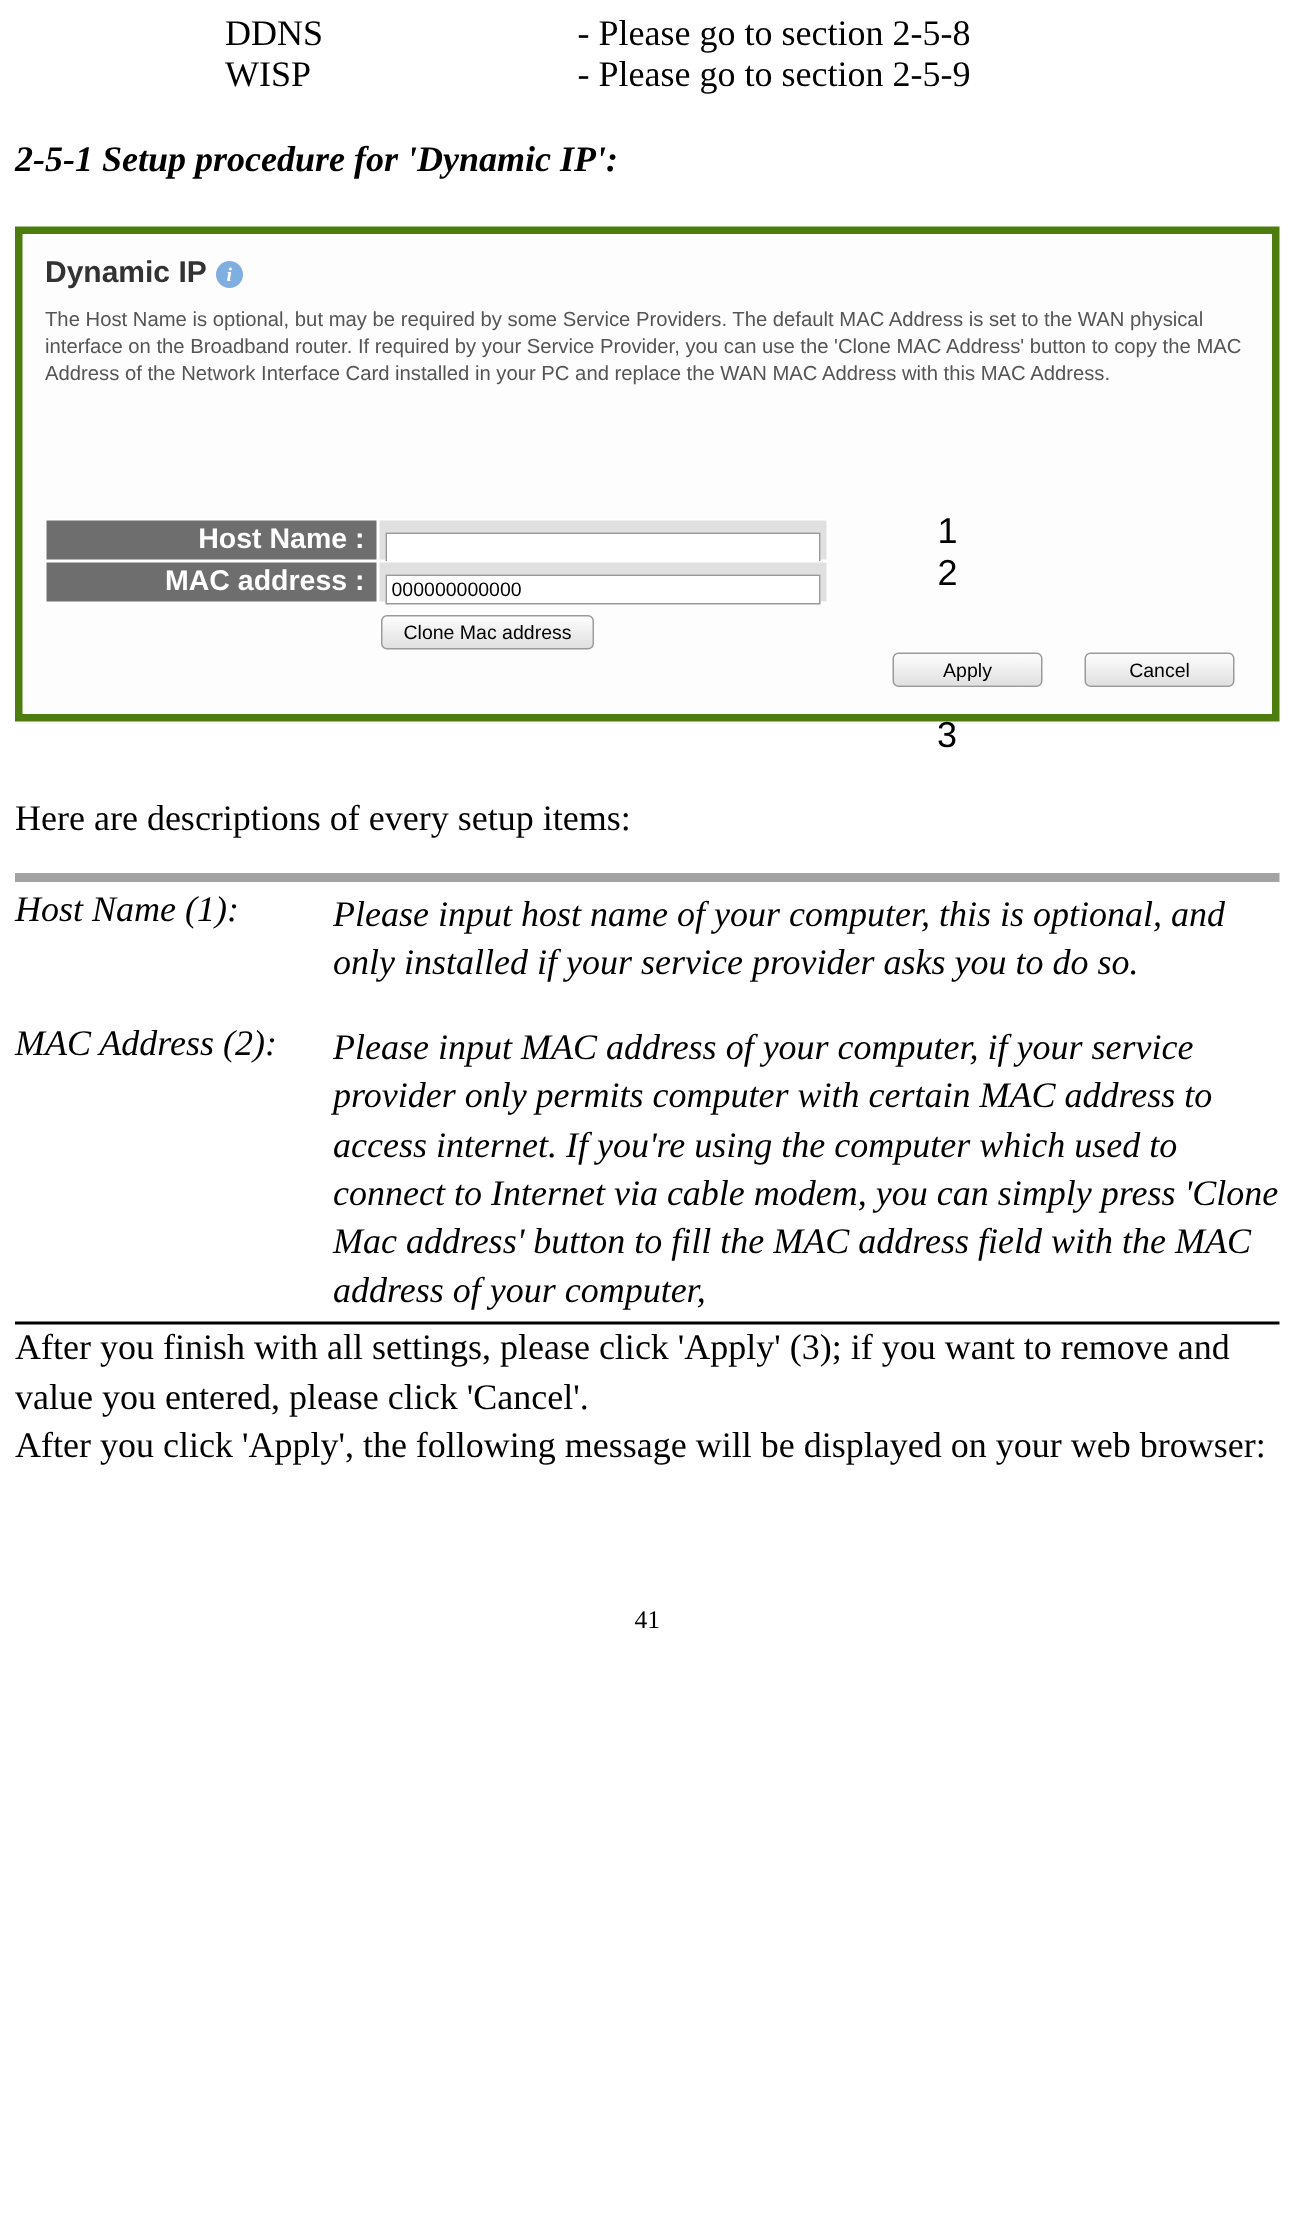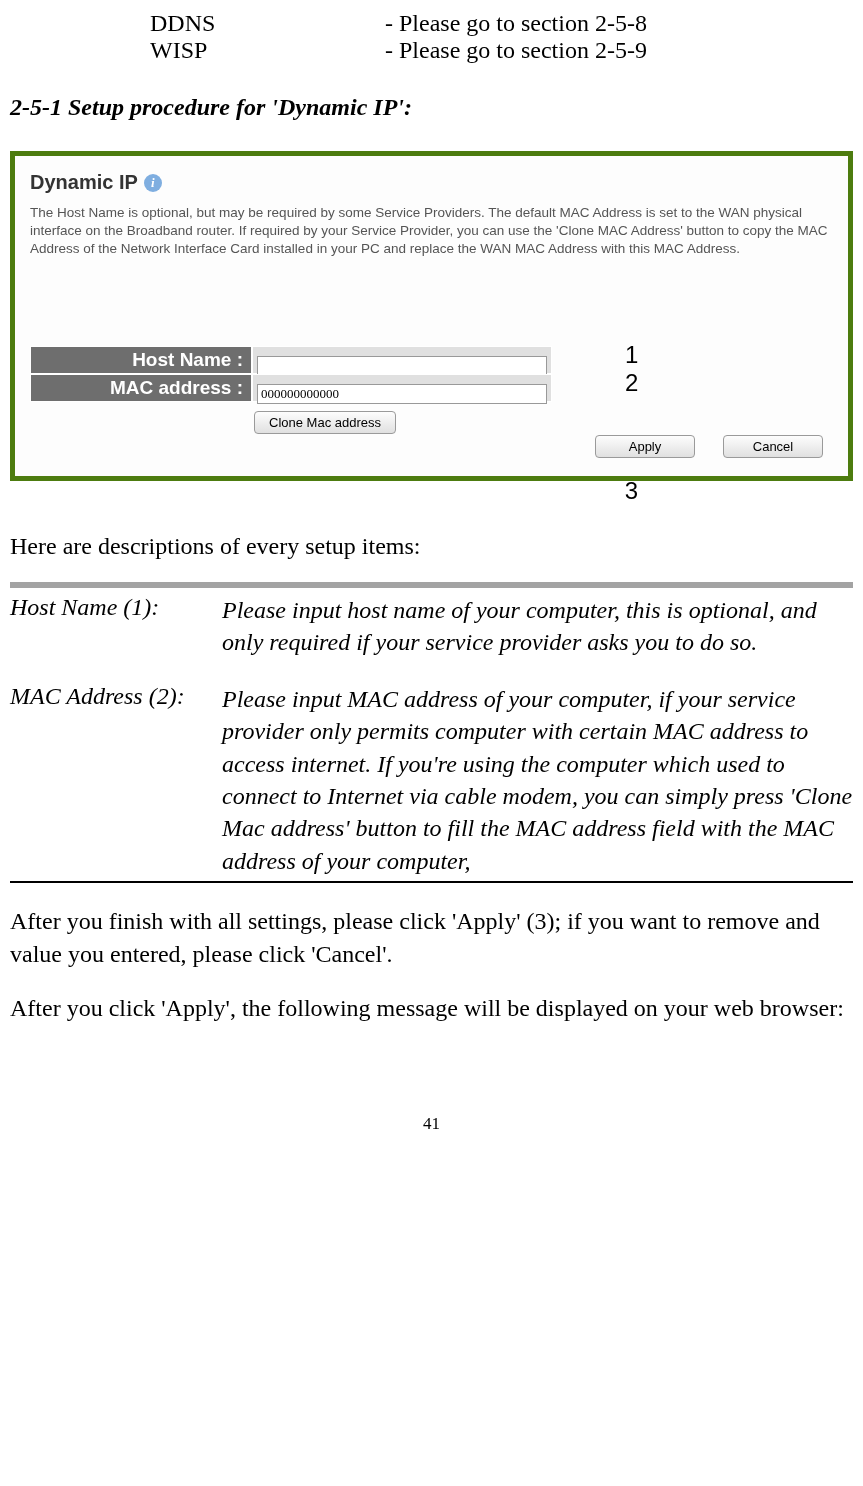--- a/index.html
+++ b/index.html
@@ -87,21 +87,21 @@
     }
     .form-val {
       width: 300px;
       background: #e0e0e0;
       padding: 2px 4px;
       border: 1px solid #fff;
       box-sizing: border-box;
       height: 28px;
     }
     .form-val input {
-      font-family: Liberation Serif, serif;
+      font-family: Liberation Sans, sans-serif;
       font-size: 13px;
       width: 290px;
       height: 20px;
       border: 1px solid #999;
       padding: 0 3px;
       box-sizing: border-box;
     }
     .btn {
       font-family: Liberation Sans, sans-serif;
       font-size: 13px;
@@ -150,21 +150,20 @@
     .def-row:last-child { margin-bottom: 0; }
     .def-term {
       width: 212px;
       flex-shrink: 0;
     }
     .def-text {
       flex: 1;
       line-height: 1.35;
     }
     .para {
-      margin-top: 22px;
       line-height: 1.35;
     }
     .pagenum {
       text-align: center;
       font-size: 17px;
       margin-top: 90px;
     }
   </style>
 </head>
 <body>
@@ -215,21 +214,21 @@
     <button class="btn">Cancel</button>
   </div>
 </div>
 <div class="callout-3">3</div>
 
 <div class="intro">Here are descriptions of every setup items:</div>
 
 <div class="def-block">
   <div class="def-row">
     <div class="def-term">Host Name (1):</div>
-    <div class="def-text">Please input host name of your computer, this is optional, and only required if your service provider asks you to do so.</div>
+    <div class="def-text">Please input host name of your computer, this is optional, and only installed if your service provider asks you to do so.</div>
   </div>
   <div class="def-row">
     <div class="def-term">MAC Address (2):</div>
     <div class="def-text">Please input MAC address of your computer, if your service provider only permits computer with certain MAC address to access internet. If you're using the computer which used to connect to Internet via cable modem, you can simply press 'Clone Mac address' button to fill the MAC address field with the MAC address of your computer,</div>
   </div>
 </div>
 
 <div class="para">After you finish with all settings, please click 'Apply' (3); if you want to remove and value you entered, please click 'Cancel'.</div>
 <div class="para">After you click 'Apply', the following message will be displayed on your web browser:</div>
 

